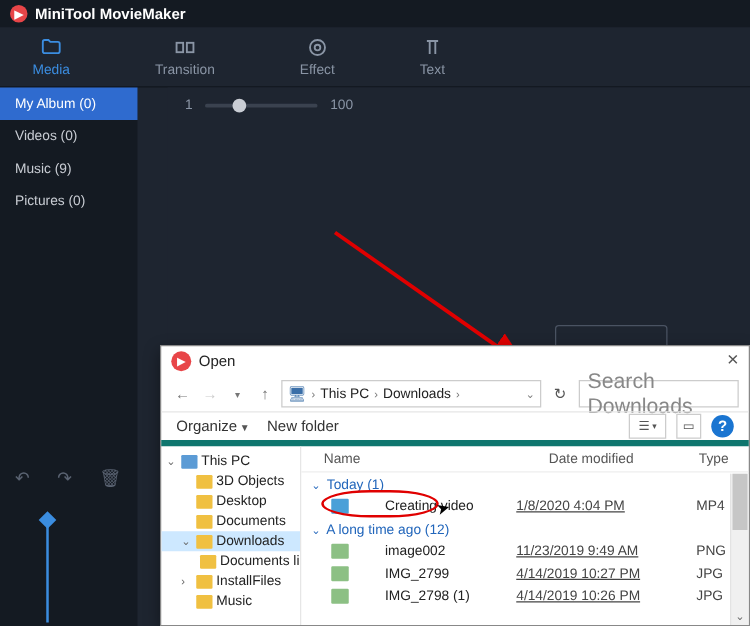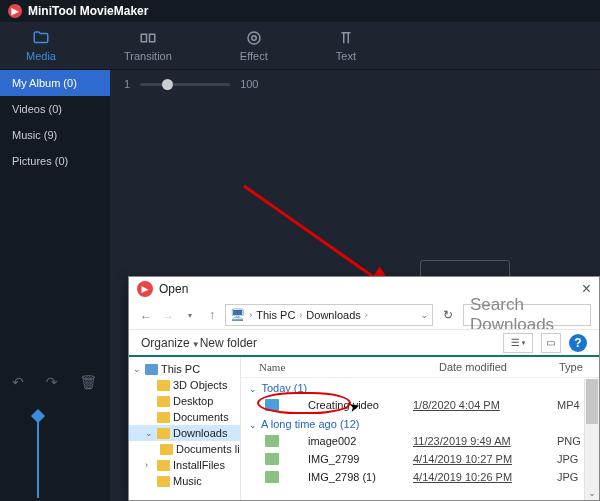--- a/index.html
+++ b/index.html
@@ -9,21 +9,21 @@
   .titlebar { height: 22px; background: #141a22; display: flex; align-items: center; padding: 0 8px; color: #fff; font-size: 12px; font-weight: 600; }
   .titlebar .logo { width: 14px; height: 14px; border-radius: 50%; background: #e84548; margin-right: 6px; display: flex; align-items: center; justify-content: center; font-size: 9px; color: #fff; }
 
   
   .tabbar { height: 48px; background: #1e2530; display: flex; align-items: center; padding-left: 20px; gap: 56px; border-bottom: 1px solid #11161d; }
   .tab { display: flex; flex-direction: column; align-items: center; justify-content: center; color: #8a95a5; font-size: 11px; cursor: pointer; padding: 4px 6px; gap: 3px; }
   .tab.active { color: #3b8de0; }
   .tab svg { width: 18px; height: 18px; }
 
   
-  .main { display: flex; height: calc(501px - 70px); }
+  .main { display: flex; height: calc(501px - 70px); gap: 24px; }
   .sidebar { width: 110px; background: #141a22; }
   .side-item { color: #c9cdd4; font-size: 11px; padding: 7px 12px; cursor: pointer; }
   .side-item.active { background: #2f6bcf; color: #fff; }
 
   .canvas { flex: 1; background: #1e2530; position: relative; }
   .slider-row { display: flex; align-items: center; gap: 10px; padding: 8px 14px; color: #8a95a5; font-size: 11px; }
   .slider-track { position: relative; width: 90px; height: 3px; background: #3a424f; border-radius: 2px; }
   .slider-thumb { position: absolute; left: 22px; top: -4px; width: 11px; height: 11px; border-radius: 50%; background: #c9cdd4; }
 
   .drop { position: absolute; left: 310px; top: 190px; width: 90px; height: 62px; border: 1px solid #4a5362; border-radius: 3px; display: flex; align-items: center; justify-content: center; cursor: pointer; }
@@ -41,21 +41,21 @@
 
   .dlg-path { height: 28px; display: flex; align-items: center; padding: 0 8px; gap: 4px; }
   .nav-btn { width: 18px; height: 18px; display: flex; align-items: center; justify-content: center; color: #777; cursor: pointer; font-size: 12px; }
   .path-box { flex: 1; height: 22px; border: 1px solid #ccc; display: flex; align-items: center; padding: 0 4px; gap: 2px; font-size: 11px; }
   .path-box .seg { padding: 1px 2px; cursor: pointer; }
   .path-box .chev { color: #777; font-size: 9px; }
   .path-box .monitor { color: #3b6fa8; font-size: 12px; margin-right: 2px; }
   .refresh { width: 22px; height: 22px; display: flex; align-items: center; justify-content: center; cursor: pointer; color: #555; }
   .search-box { width: 128px; height: 22px; border: 1px solid #ccc; padding: 0 6px; font-size: 17px; color: #888; display: flex; align-items: center; }
 
-  .dlg-tool { height: 28px; border-top: 1px solid #e6e6e6; border-bottom: 2px solid #0f766e; display: flex; align-items: center; padding: 0 12px; font-size: 12px; color: #333; }
+  .dlg-tool { height: 28px; border-top: 1px solid #e6e6e6; border-bottom: 5px solid #0f766e; display: flex; align-items: center; padding: 0 12px; gap: 14px; font-size: 12px; color: #333; }
   .dlg-tool .drop-arrow { font-size: 8px; color: #555; margin-left: 2px; }
   .dlg-tool .right { margin-left: auto; display: flex; align-items: center; gap: 8px; }
   .view-toggle { width: 30px; height: 20px; border: 1px solid #ccc; display: flex; align-items: center; justify-content: center; cursor: pointer; font-size: 10px; color: #555; }
   .help-circle { width: 18px; height: 18px; border-radius: 50%; background: #1a75d1; color: #fff; display: flex; align-items: center; justify-content: center; font-size: 12px; font-weight: bold; cursor: pointer; }
 
   .dlg-body { flex: 1; display: flex; overflow: hidden; }
   .tree { width: 112px; border-right: 1px solid #e6e6e6; overflow: hidden; font-size: 11px; padding-top: 4px; }
   .tree-row { display: flex; align-items: center; padding: 2px 4px; gap: 3px; cursor: pointer; white-space: nowrap; }
   .tree-row.selected { background: #cde8ff; }
   .tree-row .expcol { width: 9px; font-size: 9px; color: #666; }
@@ -253,21 +253,21 @@
           <span>InstallFiles</span>
         </div>
         <div class="tree-row indent1">
           <span class="expcol"></span>
           <span class="folder-ico"></span>
           <span>Music</span>
         </div>
       </div>
     <div class="filelist">
       <div class="fl-head">
-        <div class="col-name" style="padding-left:12px;font-family:Liberation Serif, serif;">Name</div>
+        <div class="col-name" style="padding-left:12px;">Name</div>
         <div class="col-date">Date modified</div>
         <div class="col-type">Type</div>
       </div>
       <div id="filelist-body">
           <div class="fl-group"><span class="gchev">⌄</span> Today (1)</div>
           <div class="fl-row" style="position: relative;">
             <span class="fico video"></span>
             <span class="fname">Creating video</span>
             <span class="fdate">1/8/2020 4:04 PM</span>
             <span class="ftype">MP4</span>

